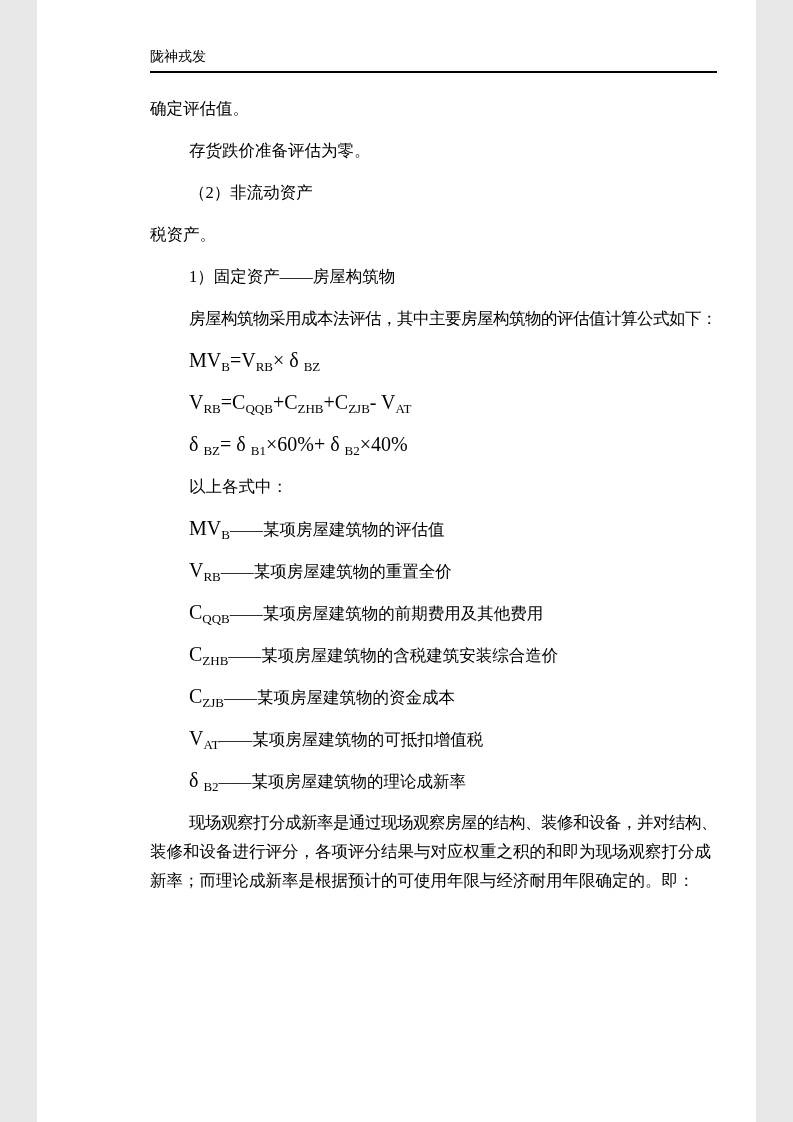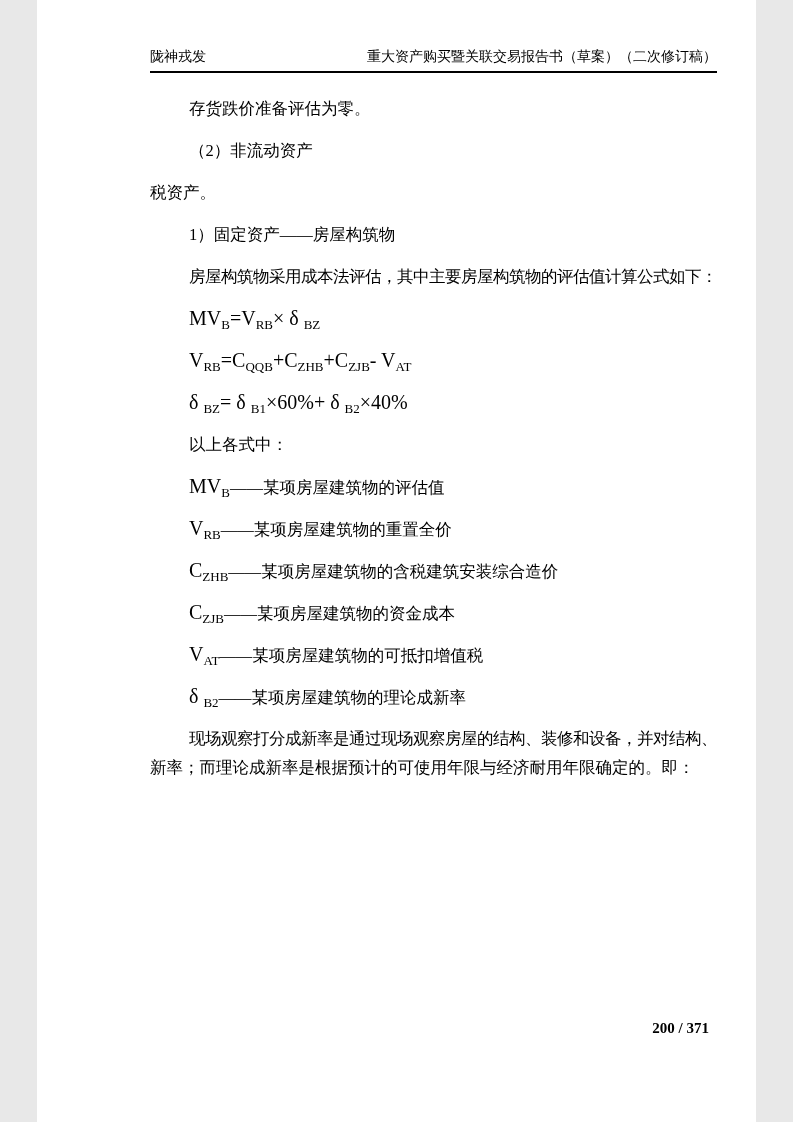--- a/index.html
+++ b/index.html
@@ -76,24 +76,26 @@
     line-height: 20px;
   }
 </style>
 </head>
 <body>
 
 <div class="page">
 
   <div class="header">
     <span>陇神戎发</span>
-    <span>重大资产购买暨关联交易报告书（草案）（二次修订稿）</span>
   </div>
 
   <div class="doc-body">
+      <div class="para">
+        <div class="line"><span class="cjk">确定评估值。</span></div>
+      </div>
       <div class="para">
         <div class="line indent"><span class="cjk">存货跌价准备评估为零。</span></div>
       </div>
       <div class="para">
         <div class="line indent"><span class="cjk">（2）非流动资产</span></div>
       </div>
       <div class="para">
         <div class="line"><span class="cjk">税资产。</span></div>
       </div>
       <div class="para">
@@ -114,34 +116,35 @@
       <div class="para">
         <div class="line indent"><span class="cjk">以上各式中：</span></div>
       </div>
       <div class="para">
         <div class="line indent"><span class="latin">MV</span><sub class="sub">B</sub><span class="cjk">——某项房屋建筑物的评估值</span></div>
       </div>
       <div class="para">
         <div class="line indent"><span class="latin">V</span><sub class="sub">RB</sub><span class="cjk">——某项房屋建筑物的重置全价</span></div>
       </div>
       <div class="para">
+        <div class="line indent"><span class="latin">C</span><sub class="sub">QQB</sub><span class="cjk">——某项房屋建筑物的前期费用及其他费用</span></div>
+      </div>
+      <div class="para">
         <div class="line indent"><span class="latin">C</span><sub class="sub">ZHB</sub><span class="cjk">——某项房屋建筑物的含税建筑安装综合造价</span></div>
       </div>
       <div class="para">
         <div class="line indent"><span class="latin">C</span><sub class="sub">ZJB</sub><span class="cjk">——某项房屋建筑物的资金成本</span></div>
       </div>
       <div class="para">
         <div class="line indent"><span class="latin">V</span><sub class="sub">AT</sub><span class="cjk">——某项房屋建筑物的可抵扣增值税</span></div>
       </div>
       <div class="para">
         <div class="line indent"><span class="latin">δ </span><sub class="sub">B2</sub><span class="cjk">——某项房屋建筑物的理论成新率</span></div>
       </div>
       <div class="para">
         <div class="line indent tight"><span class="cjk">现场观察打分成新率是通过现场观察房屋的结构、装修和设备，并对结构、</span></div>
+        <div class="line"><span class="cjk">装修和设备进行评分，各项评分结果与对应权重之积的和即为现场观察打分成</span></div>
         <div class="line"><span class="cjk">新率；而理论成新率是根据预计的可使用年限与经济耐用年限确定的。即：</span></div>
       </div>
     </div>
 
-  <div class="footer">
-    <span>200 / 371</span>
-  </div>
 
 </div>
 
 </body></html>

